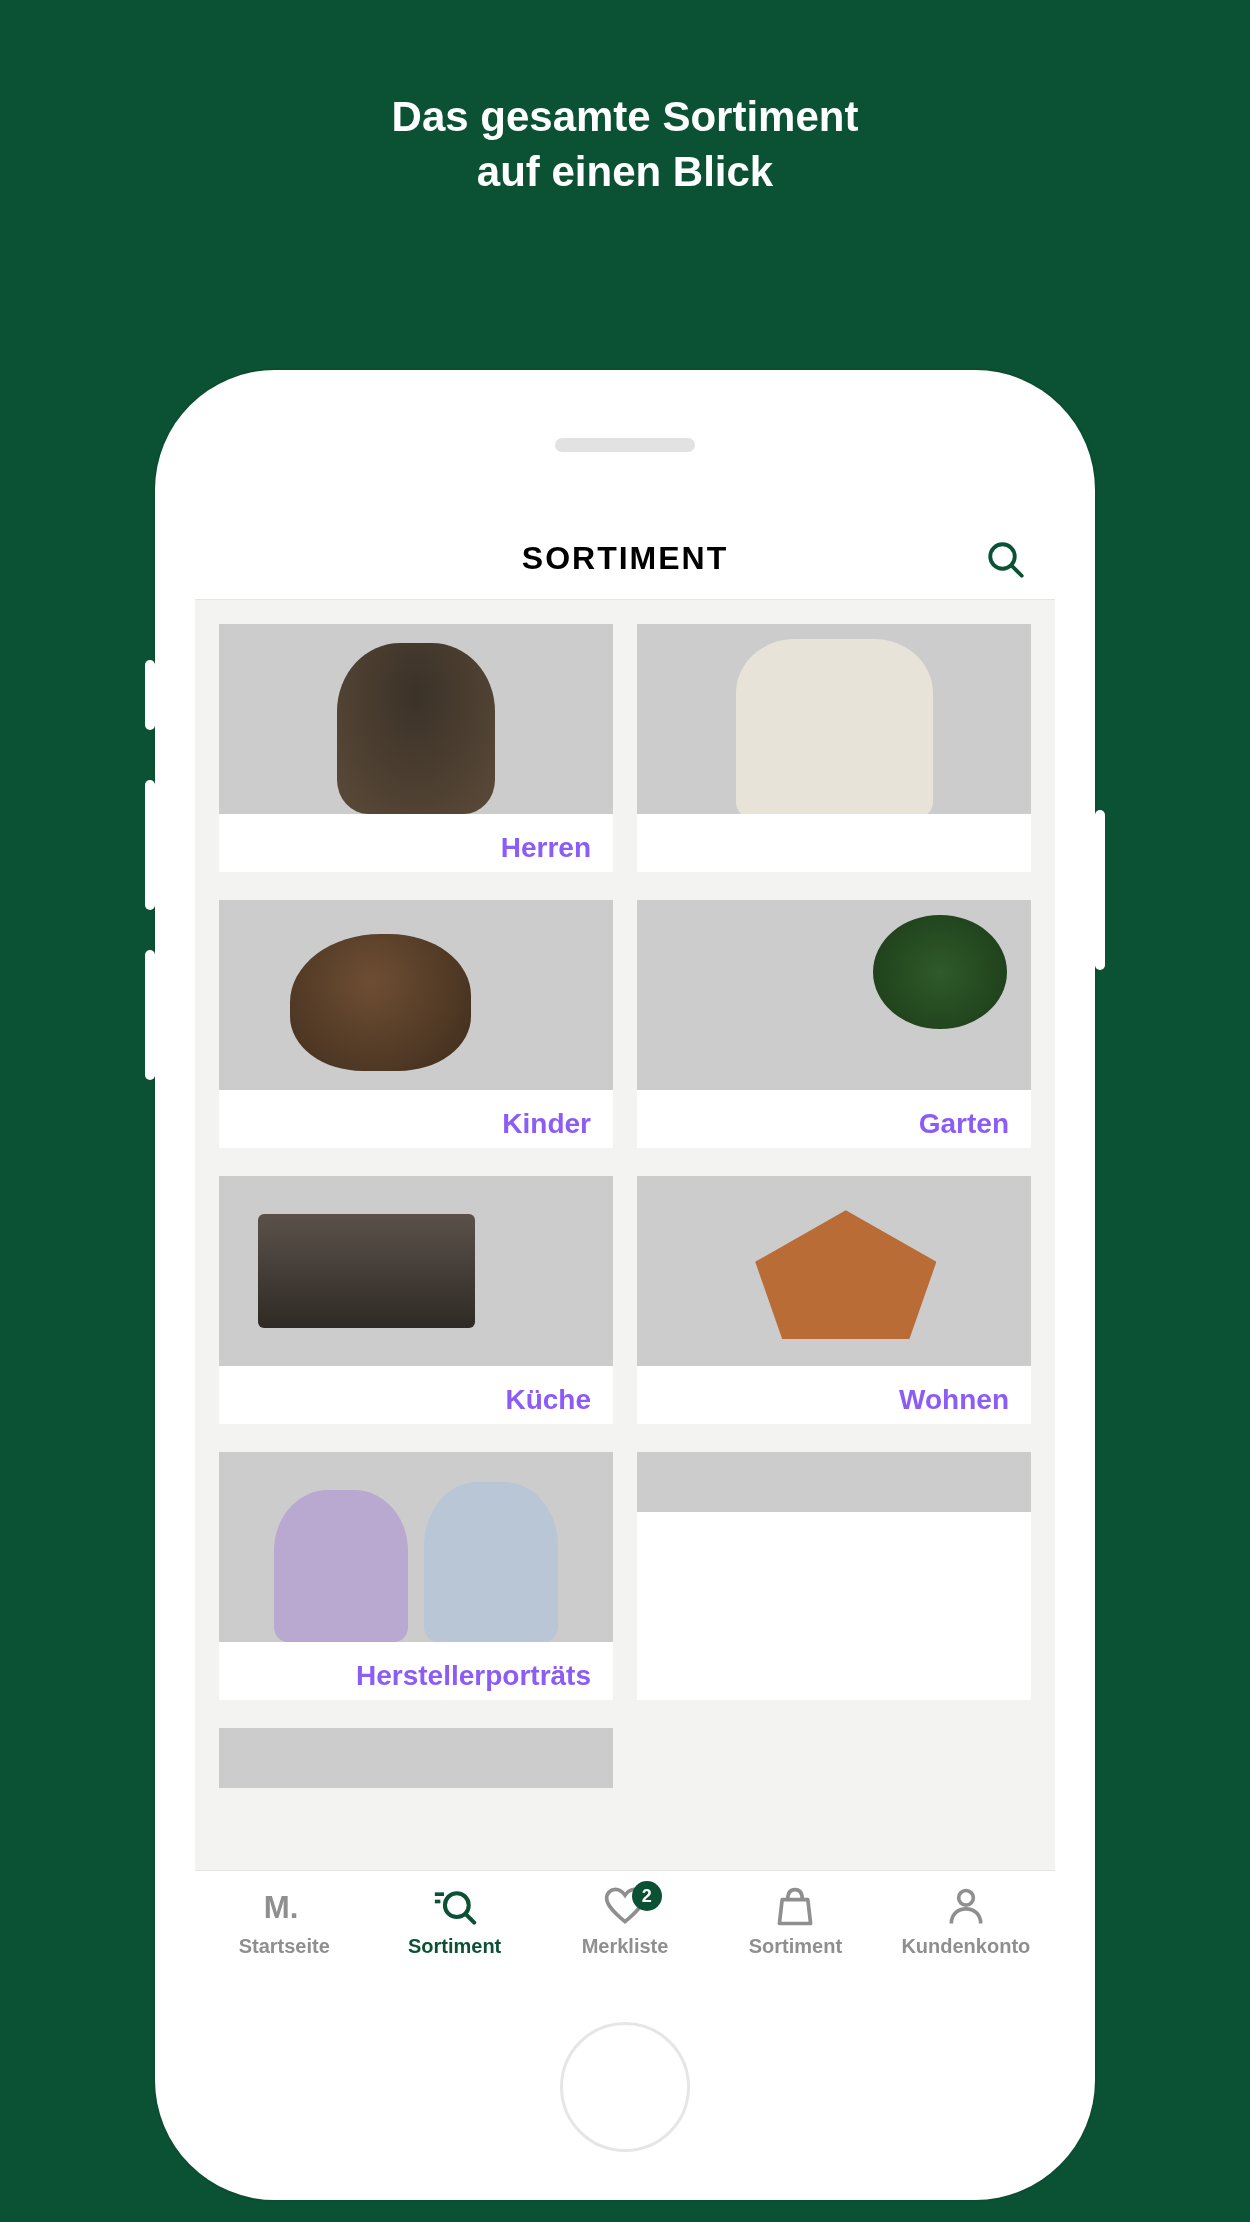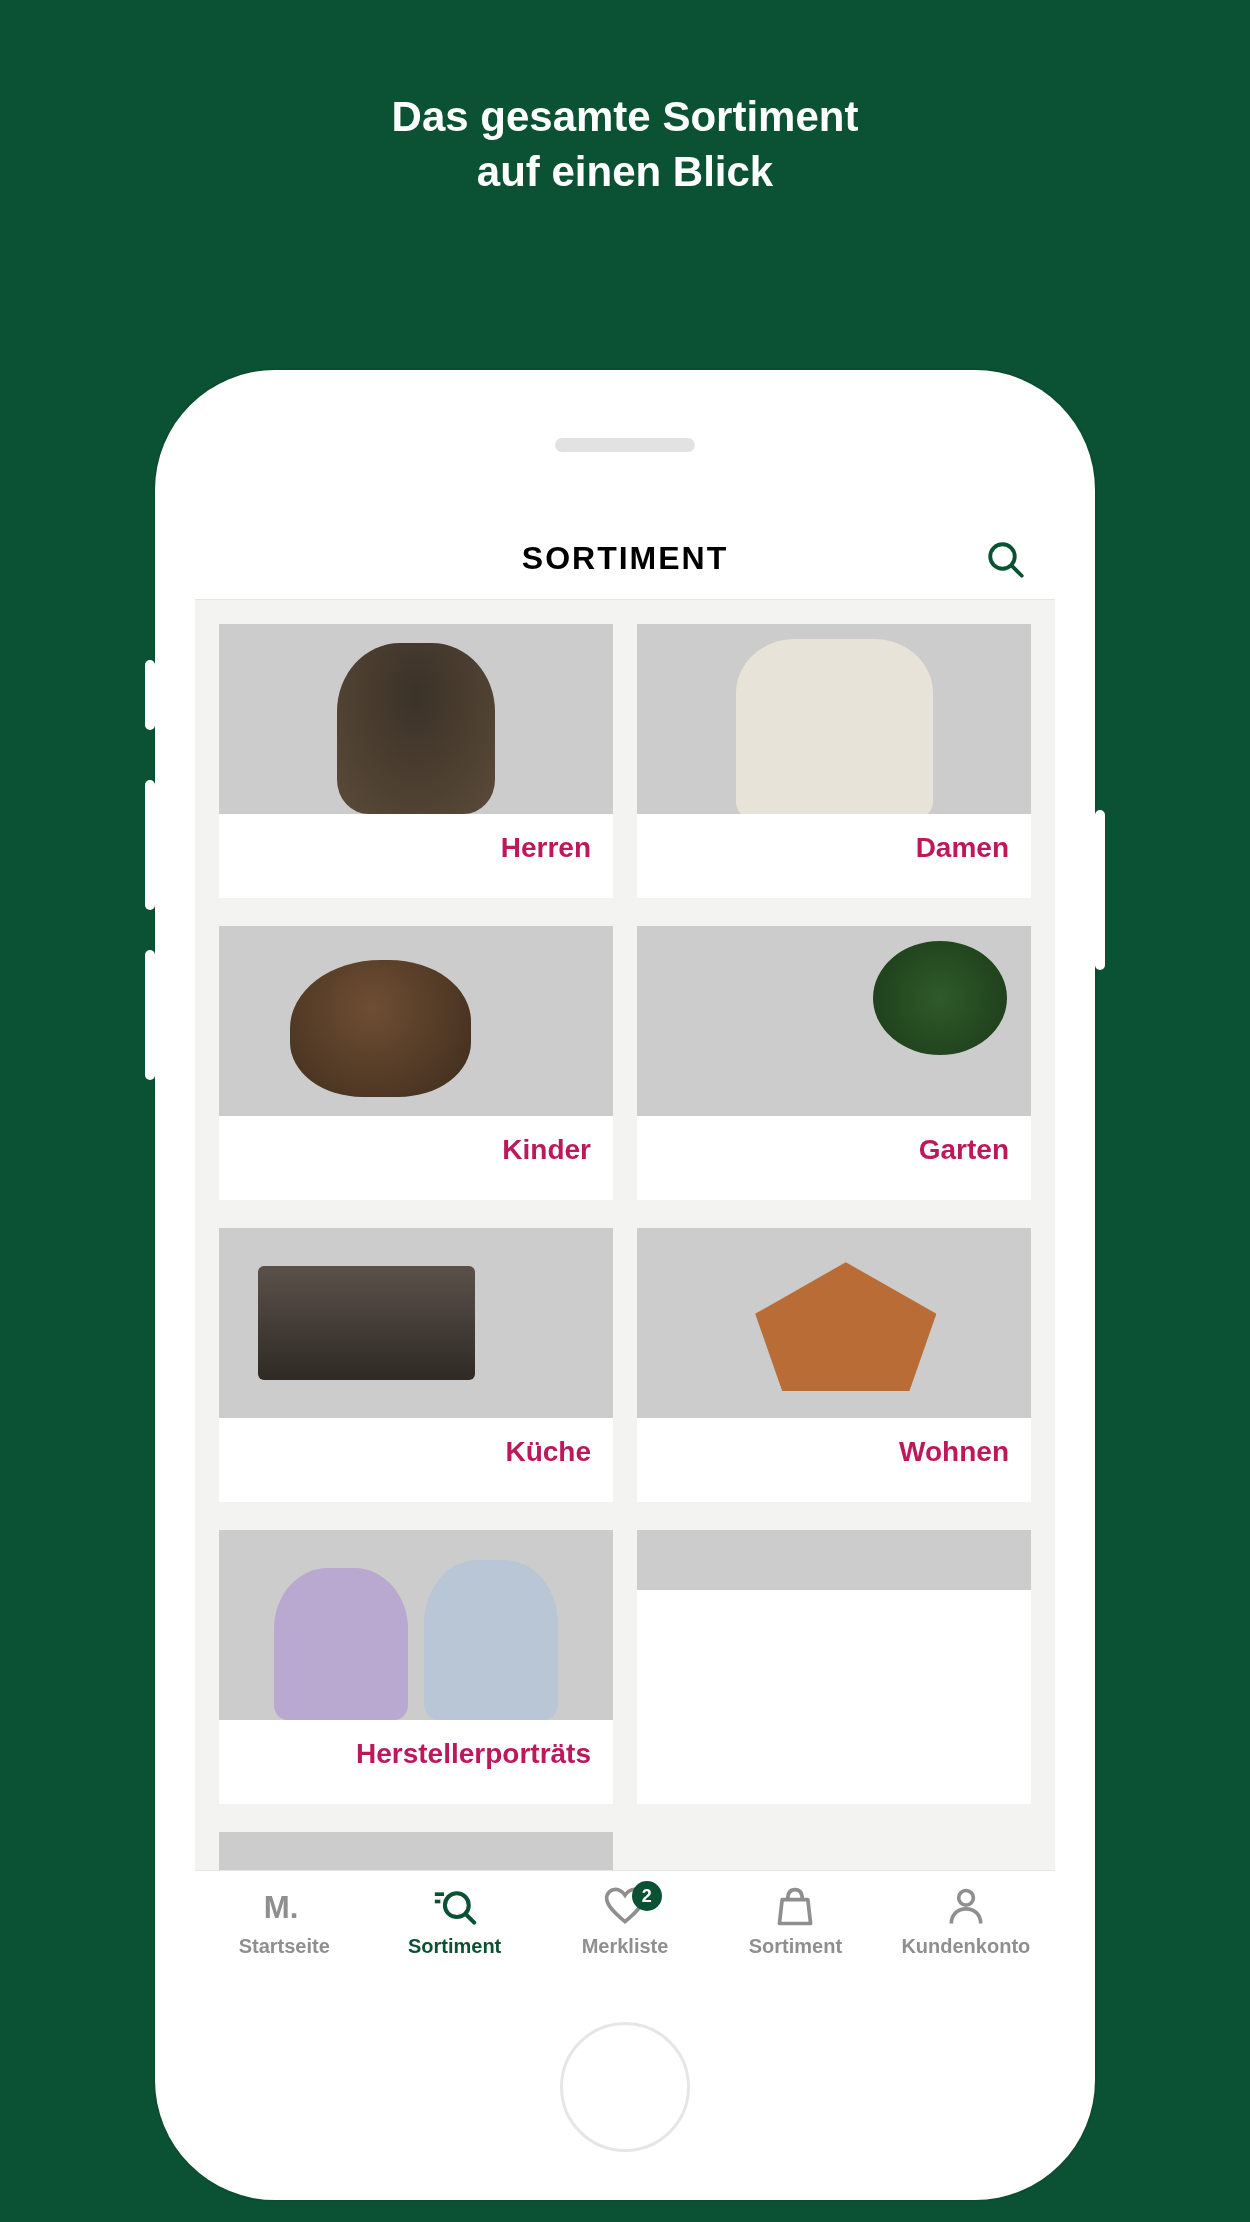--- a/index.html
+++ b/index.html
@@ -102,22 +102,22 @@
   .card .thumb {
     width: 100%;
     height: 190px;
     background: #ccc;
     position: relative;
     overflow: hidden;
   }
   .card .label {
     font-size: 28px;
     font-weight: 700;
-    padding: 18px 22px 34px;
-    color: #be185d;
+    padding: 18px 22px 8px;
+    color: #8b5cf6;
   }
   .card.partial .thumb { height: 60px; }
 
   
   .thumb-herren { background: linear-gradient(135deg,#6b5641 0%,#8a7a5f 60%,#4a3b2a 100%); }
   .thumb-herren::after{content:"";position:absolute;left:30%;top:10%;width:40%;height:90%;background:radial-gradient(ellipse at 50% 30%,#3b3228,#5b4a38);border-radius:40% 40% 20% 20%;}
   .thumb-damen { background: linear-gradient(180deg,#b9a98d 0%,#d6cbb6 100%); }
   .thumb-damen::after{content:"";position:absolute;left:25%;top:8%;width:50%;height:95%;background:#e8e3d8;border-radius:30% 30% 10% 10%;}
   .thumb-kinder { background: linear-gradient(180deg,#efe9df 0%,#f6f2ea 100%); }
   .thumb-kinder::after{content:"";position:absolute;left:18%;top:18%;width:46%;height:72%;background:radial-gradient(circle at 45% 35%,#6e4e33,#3e2c1c);border-radius:50% 45% 40% 40%;}
@@ -214,21 +214,20 @@
       </div>
     </div>
 
     <div class="grid" id="grid">
         <div class="card">
           <div class="thumb thumb-herren"></div>
           <div class="label">Herren</div>
         </div>
         <div class="card">
           <div class="thumb thumb-damen"></div>
-          <div class="label">Damen</div>
         </div>
         <div class="card">
           <div class="thumb thumb-kinder"></div>
           <div class="label">Kinder</div>
         </div>
         <div class="card">
           <div class="thumb thumb-garten"></div>
           <div class="label">Garten</div>
         </div>
         <div class="card">

